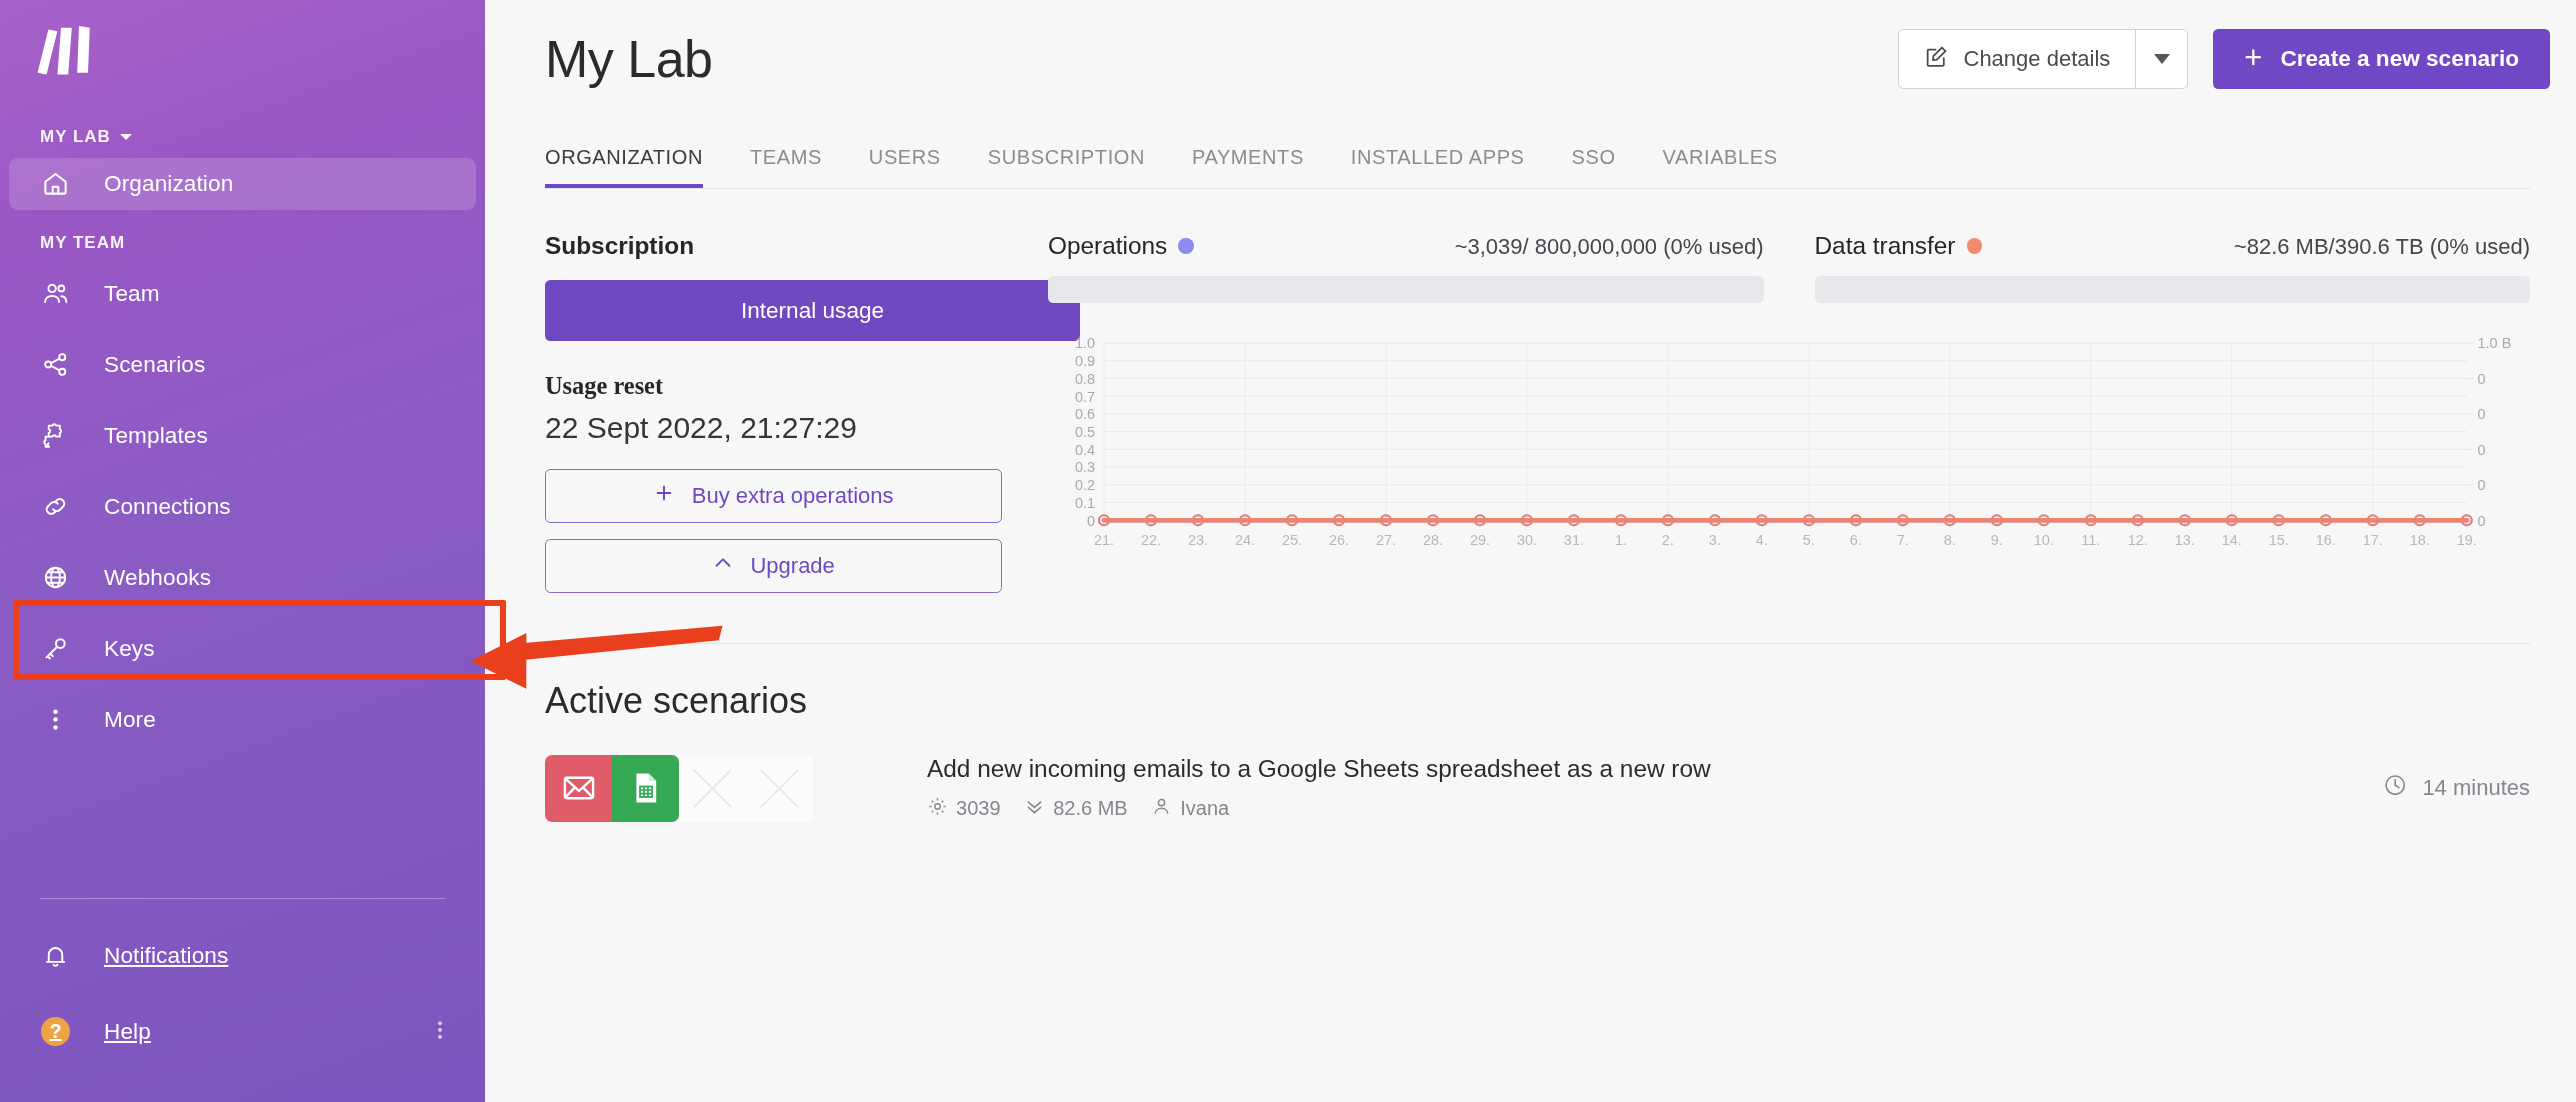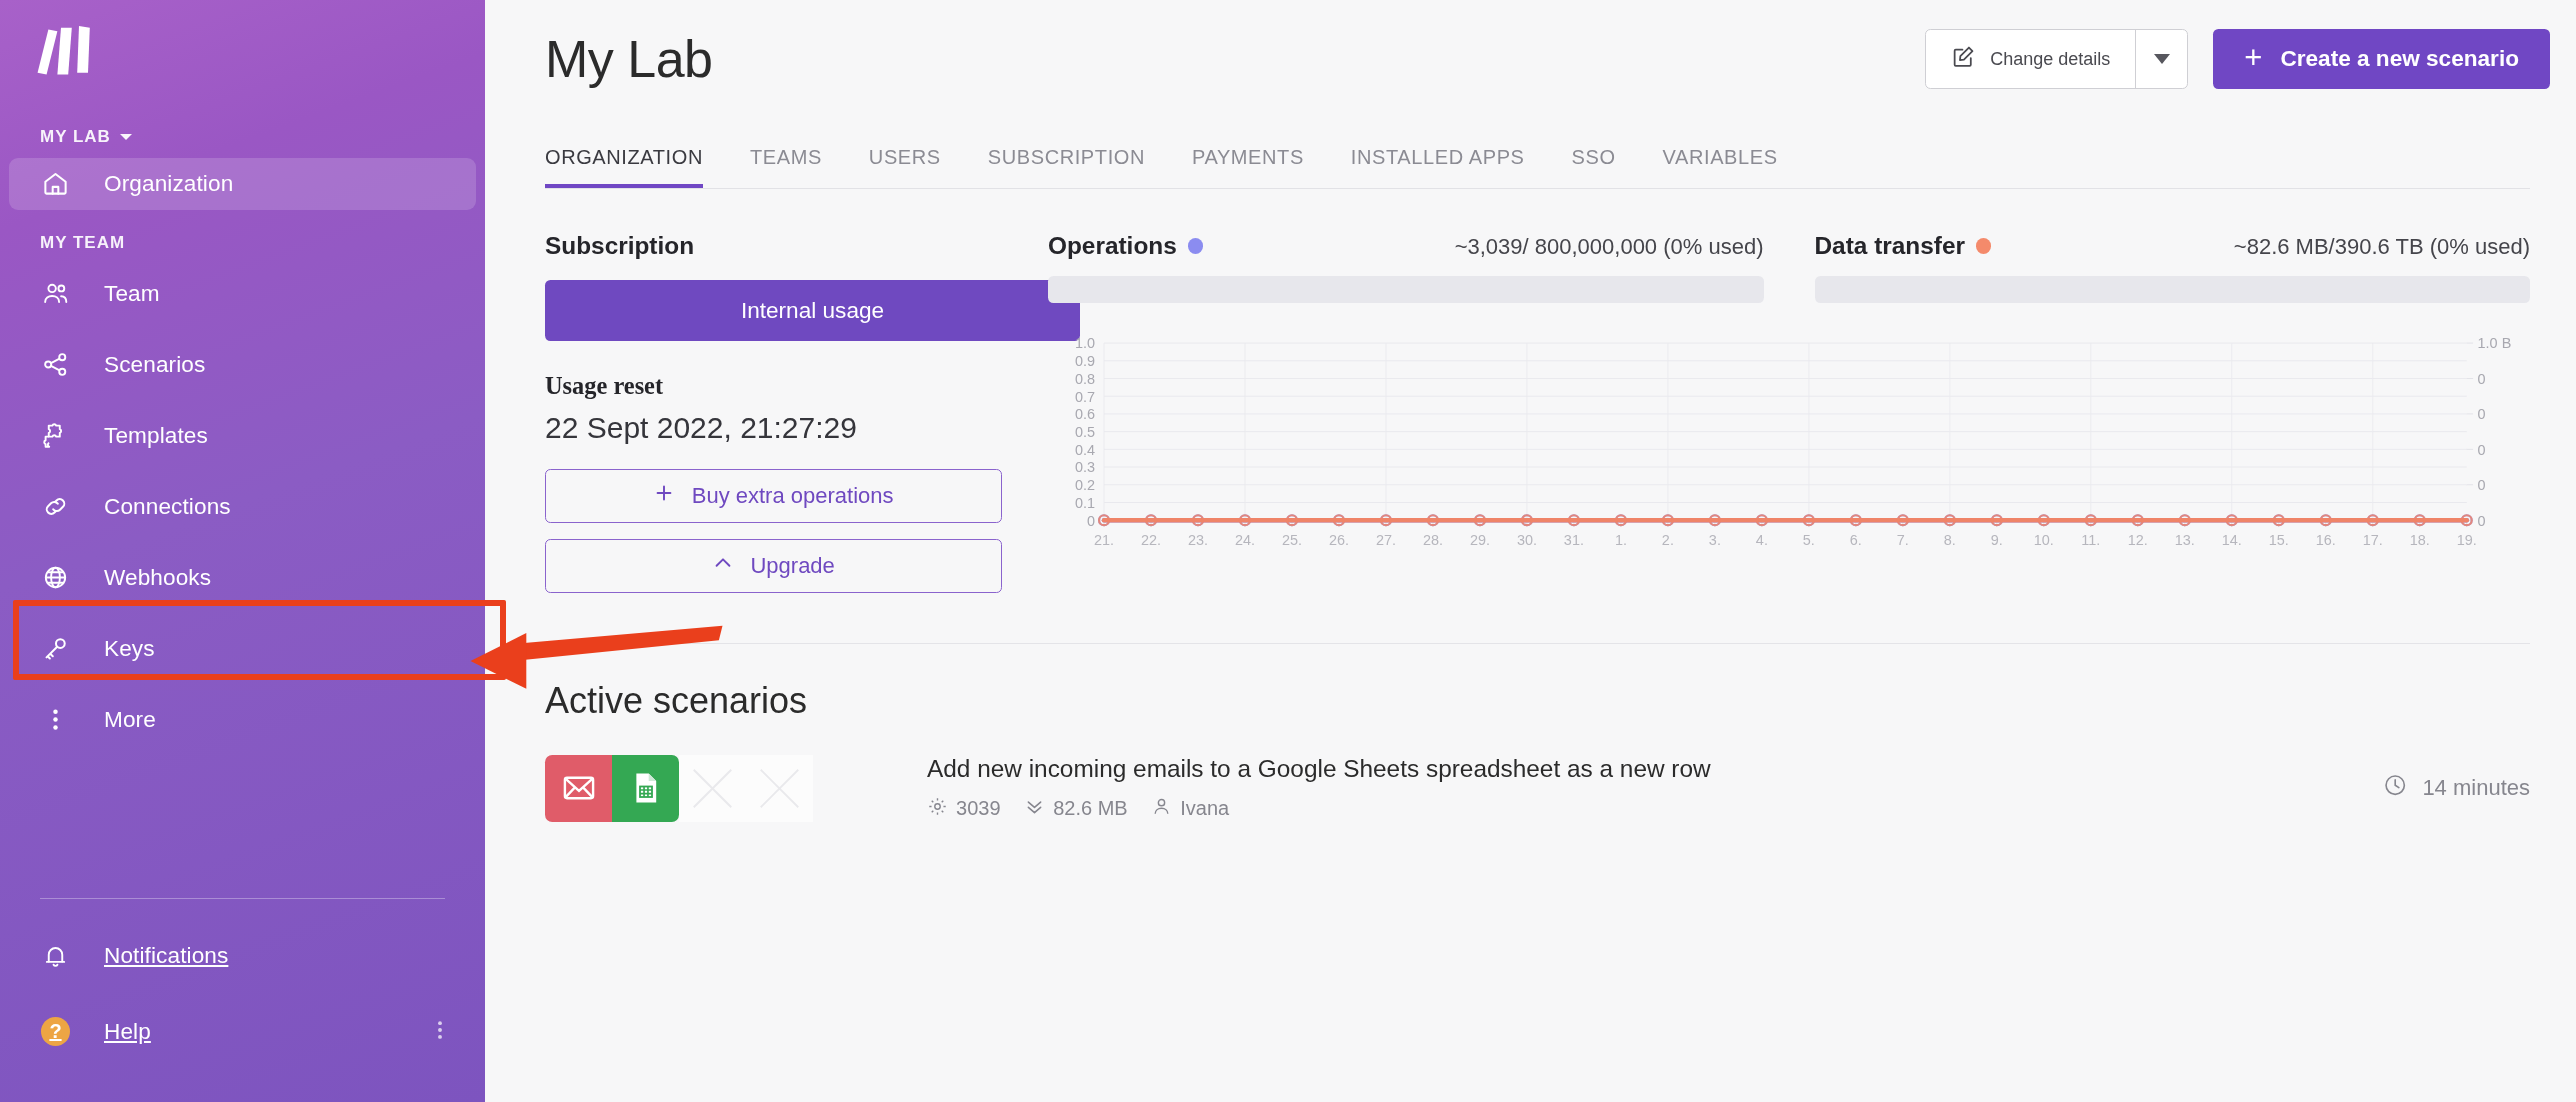--- a/index.html
+++ b/index.html
@@ -60,21 +60,21 @@
     padding: 0 40px 0 60px;
   }
   .page-title { font-size: 52px; font-weight: 300; color: #2b2b2b; letter-spacing: -0.5px; }
   .topbar-actions { margin-left: auto; display: flex; align-items: center; gap: 25px; }
   .btn-split {
     display: flex; align-items: stretch; height: 60px;
     border: 0.9px solid #cfcfd4; border-radius: 5.4px; background: #fff;
   }
   .btn-split .main-part {
     display: flex; align-items: center; gap: 14.5px;
-    padding: 0 25px; font-size: 18px; color: #4a4a50; cursor: pointer;
+    padding: 0 25px; font-size: 22px; color: #4a4a50; cursor: pointer;
   }
   .btn-split .drop-part {
     width: 52px; border-left: 0.9px solid #cfcfd4;
     display: flex; align-items: center; justify-content: center; cursor: pointer;
   }
   .tri-down {
     width: 0; height: 0; border-left: 8.1px solid transparent;
     border-right: 8.1px solid transparent; border-top: 10px solid #57575e;
   }
   .btn-primary {
@@ -119,21 +119,21 @@
     width: 457px; height: 54px; border: 0.9px solid #8a63cd; border-radius: 5.4px;
     background: transparent; color: #6f49c0; font-size: 22px;
     display: flex; align-items: center; justify-content: center; gap: 16.3px;
     margin-bottom: 16.3px; cursor: pointer; font-family: "Liberation Sans", sans-serif;
   }
 
   .col-charts { flex: 1 1 auto; display: flex; flex-direction: column; }
   .meters { display: flex; gap: 51px; }
   .meter { flex: 1 1 0; min-width: 0; }
   .meter-head { display: flex; align-items: baseline; }
-  .meter-title { font-size: 24.4px; font-weight: 700; color: #25252a; display:flex; align-items:center; gap:11px;}
+  .meter-title { font-size: 24.4px; font-weight: 400; color: #25252a; display:flex; align-items:center; gap:11px;}
   .dot { width: 15.4px; height: 15.4px; border-radius: 50%; display: inline-block; }
   .meter-value { font-size: 22px; color: #45454b; margin-left: auto; white-space: nowrap; }
   .meter-bar {
     height: 27px; background: #e7e7ec; border-radius: 5.4px; margin-top: 16.3px;
   }
 
   
   .chart-wrap { position: relative; margin-top: 31px; height: 226px; }
   .chart-svg { display: block; }
   .hr-sep { height: 0.9px; background: #e4e4e8; margin: 34px 60px 0 60px; }

